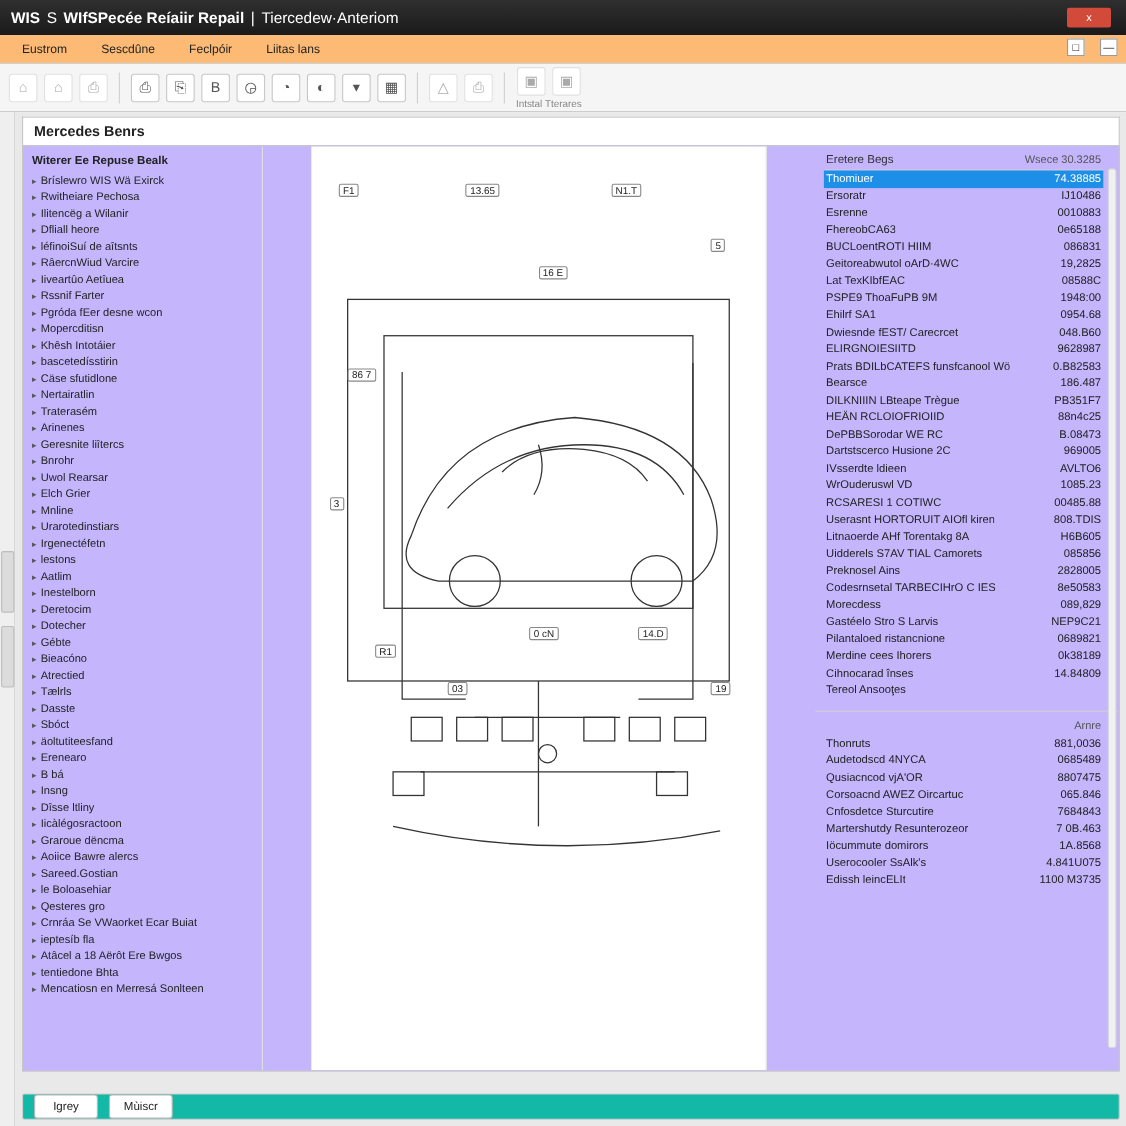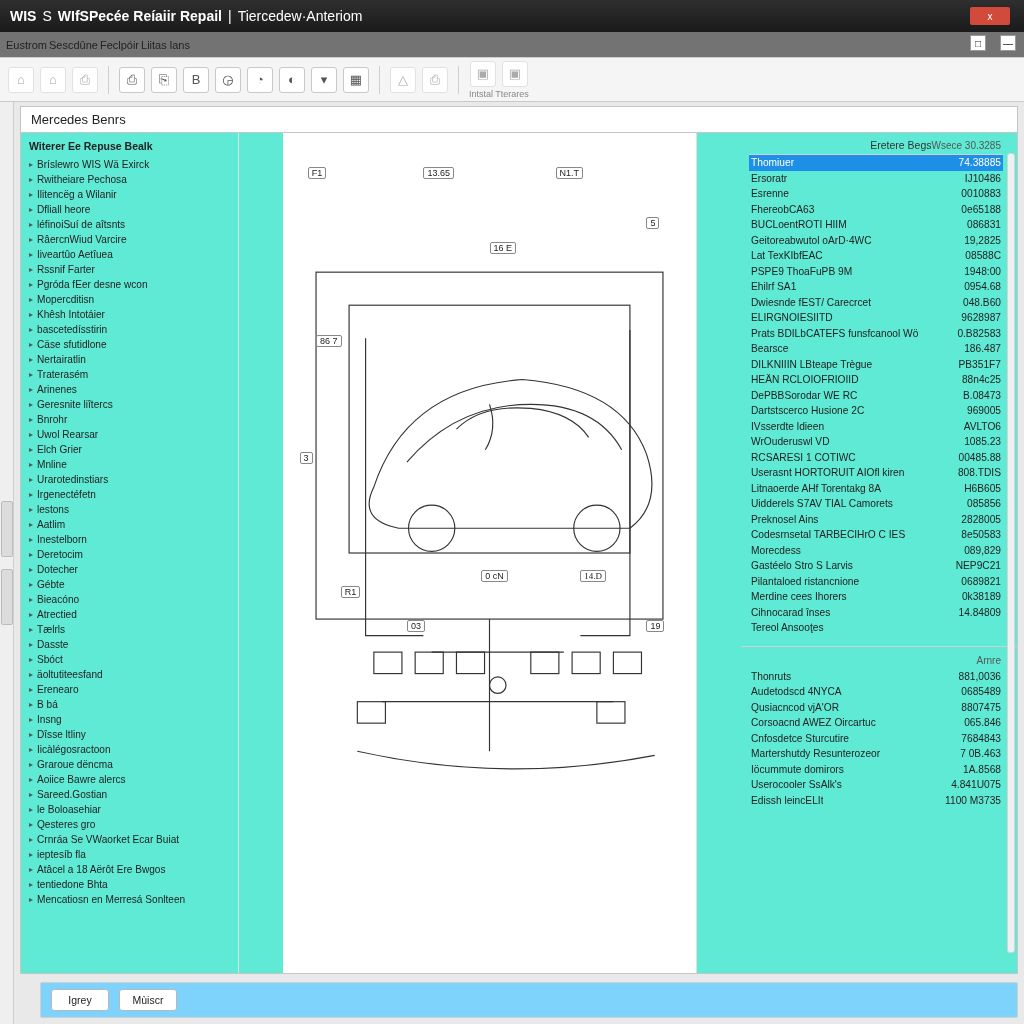--- a/index.html
+++ b/index.html
@@ -24,22 +24,22 @@
   }
   .titlebar .title-text { flex: 1; display: flex; gap: 6px; align-items: center;}
   .titlebar .title-text .tseg { white-space: nowrap; }
   .titlebar .bold { font-weight: 600; }
   .titlebar .close-badge {
     background: #d24a3a; color:#fff; width:40px; height:18px;
     border-radius:2px; display:flex; align-items:center; justify-content:center;
     font-size:10px; margin-right:4px;
   }
   .menubar {
-    height: 26px; background: #737373; border-bottom:1px solid #d0d0d0;
-    display:flex; align-items:center; padding: 0 6px; gap: 2px;
+    height: 26px; background: #fdba74; border-bottom:1px solid #d0d0d0;
+    display:flex; align-items:center; padding: 0 20px; gap: 31px;
     position:relative;
   }
   .menubar .mnu { font-size: 11px; color:#222; cursor:default; }
   .menubar .winbtns {
     position:absolute; right:8px; top:3px; display:flex; gap:14px;
   }
   .menubar .winbtn {
     width:16px; height:16px; border:1px solid #999; background:#fff;
     display:flex; align-items:center; justify-content:center; font-size:10px;
   }
@@ -66,24 +66,24 @@
   }
   .leftgutter .tab {
     width:12px; height:56px; background:#dcdcdc; border:1px solid #bdbdbd;
     border-radius:2px;
   }
   .mainpanel {
     flex:1; background:#e9e9e9; padding: 4px 6px 6px 6px; position:relative;
   }
   .mainpanel-header {
     background:#fff; border:1px solid #c6c6c6; border-bottom:none;
-    padding:5px 10px; font-weight:400; font-size:13px;
+    padding:5px 10px; font-weight:700; font-size:13px;
   }
   .mainpanel-body {
-    background:#5eead4; border:1px solid #c6c6c6;
+    background:#c4b5fd; border:1px solid #c6c6c6;
     height: calc(100% - 70px);
     display:flex; overflow:hidden;gap:44px;
   }
   .tree {
     width: 218px; border-right:1px solid #e0e0e0;
     overflow:hidden; padding: 4px 6px 4px 8px;
   }
   .tree-title { font-size:10.5px; font-weight:600; padding:3px 0 5px 0; }
   .tree ul { list-style:none; }
   .tree li {
@@ -103,37 +103,37 @@
     position:relative;
   }
   .rightcol .scroll-indicator{
     position:absolute; right:2px; top:20px; bottom:20px; width:8px;
     background:#f0f0f0; border:1px solid #d4d4d4; border-radius:3px;
   }
   .rtable {
     padding:4px 14px 6px 8px; overflow:hidden;
   }
   .rtable .hdr {
-    display:flex; justify-content:flex-end; font-size:10.5px;
+    display:flex; justify-content:space-between; font-size:10.5px;
     color:#333; padding:2px 2px 3px 2px; border-bottom:1px solid #d0d0d0;
     align-items: baseline;
   }
   .rtable .hdr .h2 { font-size:10px; color:#555; }
   .rrow {
     display:flex; justify-content:space-between;
     font-size:10.2px; line-height:15.5px; padding:0 2px;
     white-space:nowrap;
   }
   .rrow .c1 { overflow:hidden; text-overflow:ellipsis; max-width:170px; }
   .rrow.sel { background:#1d8fe6; color:#fff; }
   .rtable.bottom { border-top:1px solid #d0d0d0; margin-top:4px; padding-top:6px; }
   .footerbar {
-    position:absolute; left:6px; right:6px; bottom:6px; height:36px;
-    background:#7dd3fc; border:1px solid #cfcfcf; border-radius:2px;
-    display:flex; align-items:center; padding:0 10px; gap:10px;margin-left:20px;
+    position:absolute; left:6px; right:6px; bottom:6px; height:24px;
+    background:#14b8a6; border:1px solid #cfcfcf; border-radius:2px;
+    display:flex; align-items:center; padding:0 10px; gap:10px;
   }
   .fbtn {
     min-width:58px; height:22px; border:1px solid #b8b8b8; background:#fff;
     border-radius:3px; font-size:10.5px; display:flex; align-items:center;
     justify-content:center;
   }
   .diagram .callout {
     position:absolute; font-size:9px; background:#fff; border:1px solid #888;
     border-radius:2px; padding:0 3px; color:#222;
   }
@@ -289,21 +289,21 @@
         <div class="callout" style="left:6%; top:4%;">F1</div>
         <div class="callout" style="left:34%; top:4%;">13.65</div>
         <div class="callout" style="left:66%; top:4%;">N1.T</div>
         <div class="callout" style="left:88%; top:10%;">5</div>
         <div class="callout" style="left:50%; top:13%;">16 E</div>
         <div class="callout" style="left:8%; top:24%;">86 7</div>
         <div class="callout" style="left:4%; top:38%;">3</div>
         <div class="callout" style="left:14%; top:52%;margin-top:16px;">R1</div>
         <div class="callout" style="left:48%; top:52%;">0 cN</div>
         <div class="callout" style="left:30%; top:58%;">03</div>
-        <div class="callout" style="left:72%; top:52%;font-family:Liberation Serif, serif;">14.D</div>
+        <div class="callout" style="left:72%; top:52%;">14.D</div>
         <div class="callout" style="left:88%; top:58%;">19</div>
       </div>
 
       <div class="rightcol">
         <div class="scroll-indicator"></div>
         <div class="rtable">
           <div class="hdr">
             <span>Eretere Begs</span>
             <span class="h2">Wsece 30.3285</span>
           </div>

